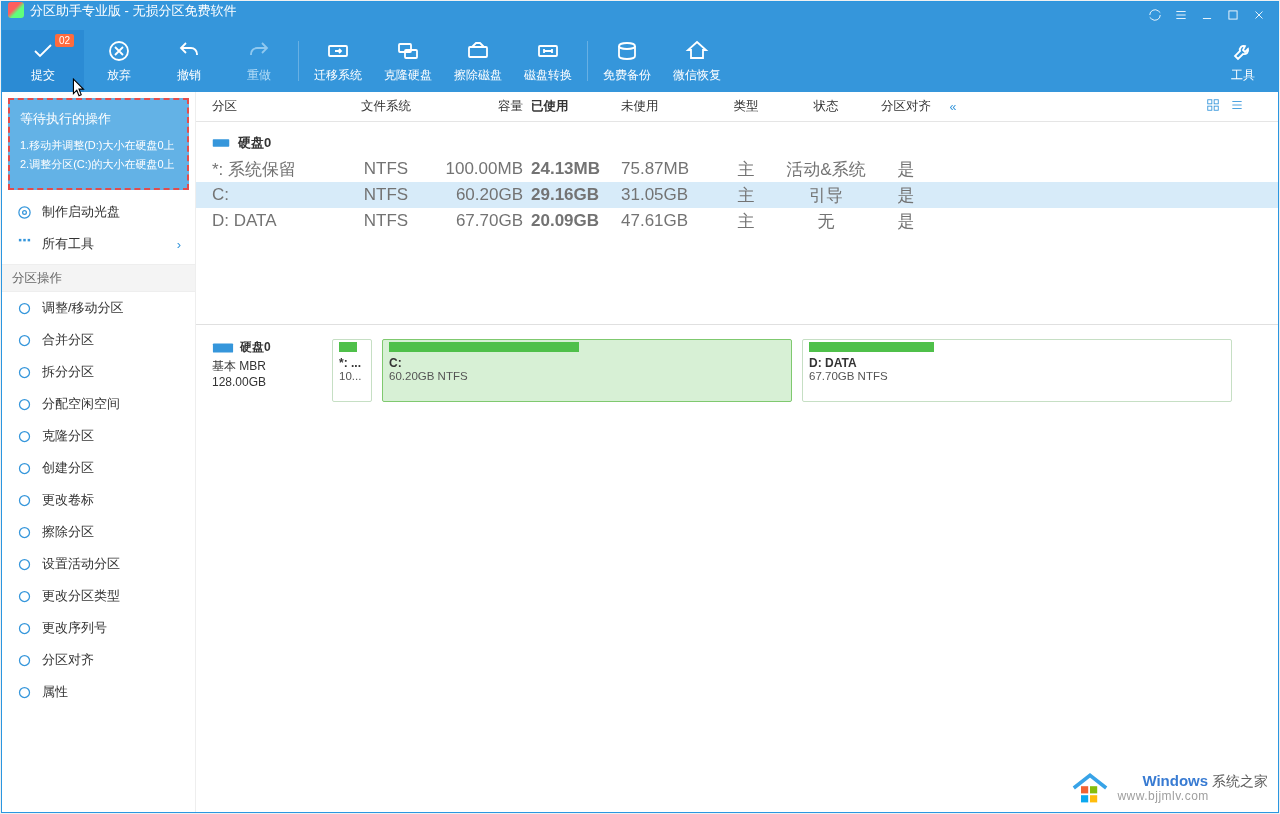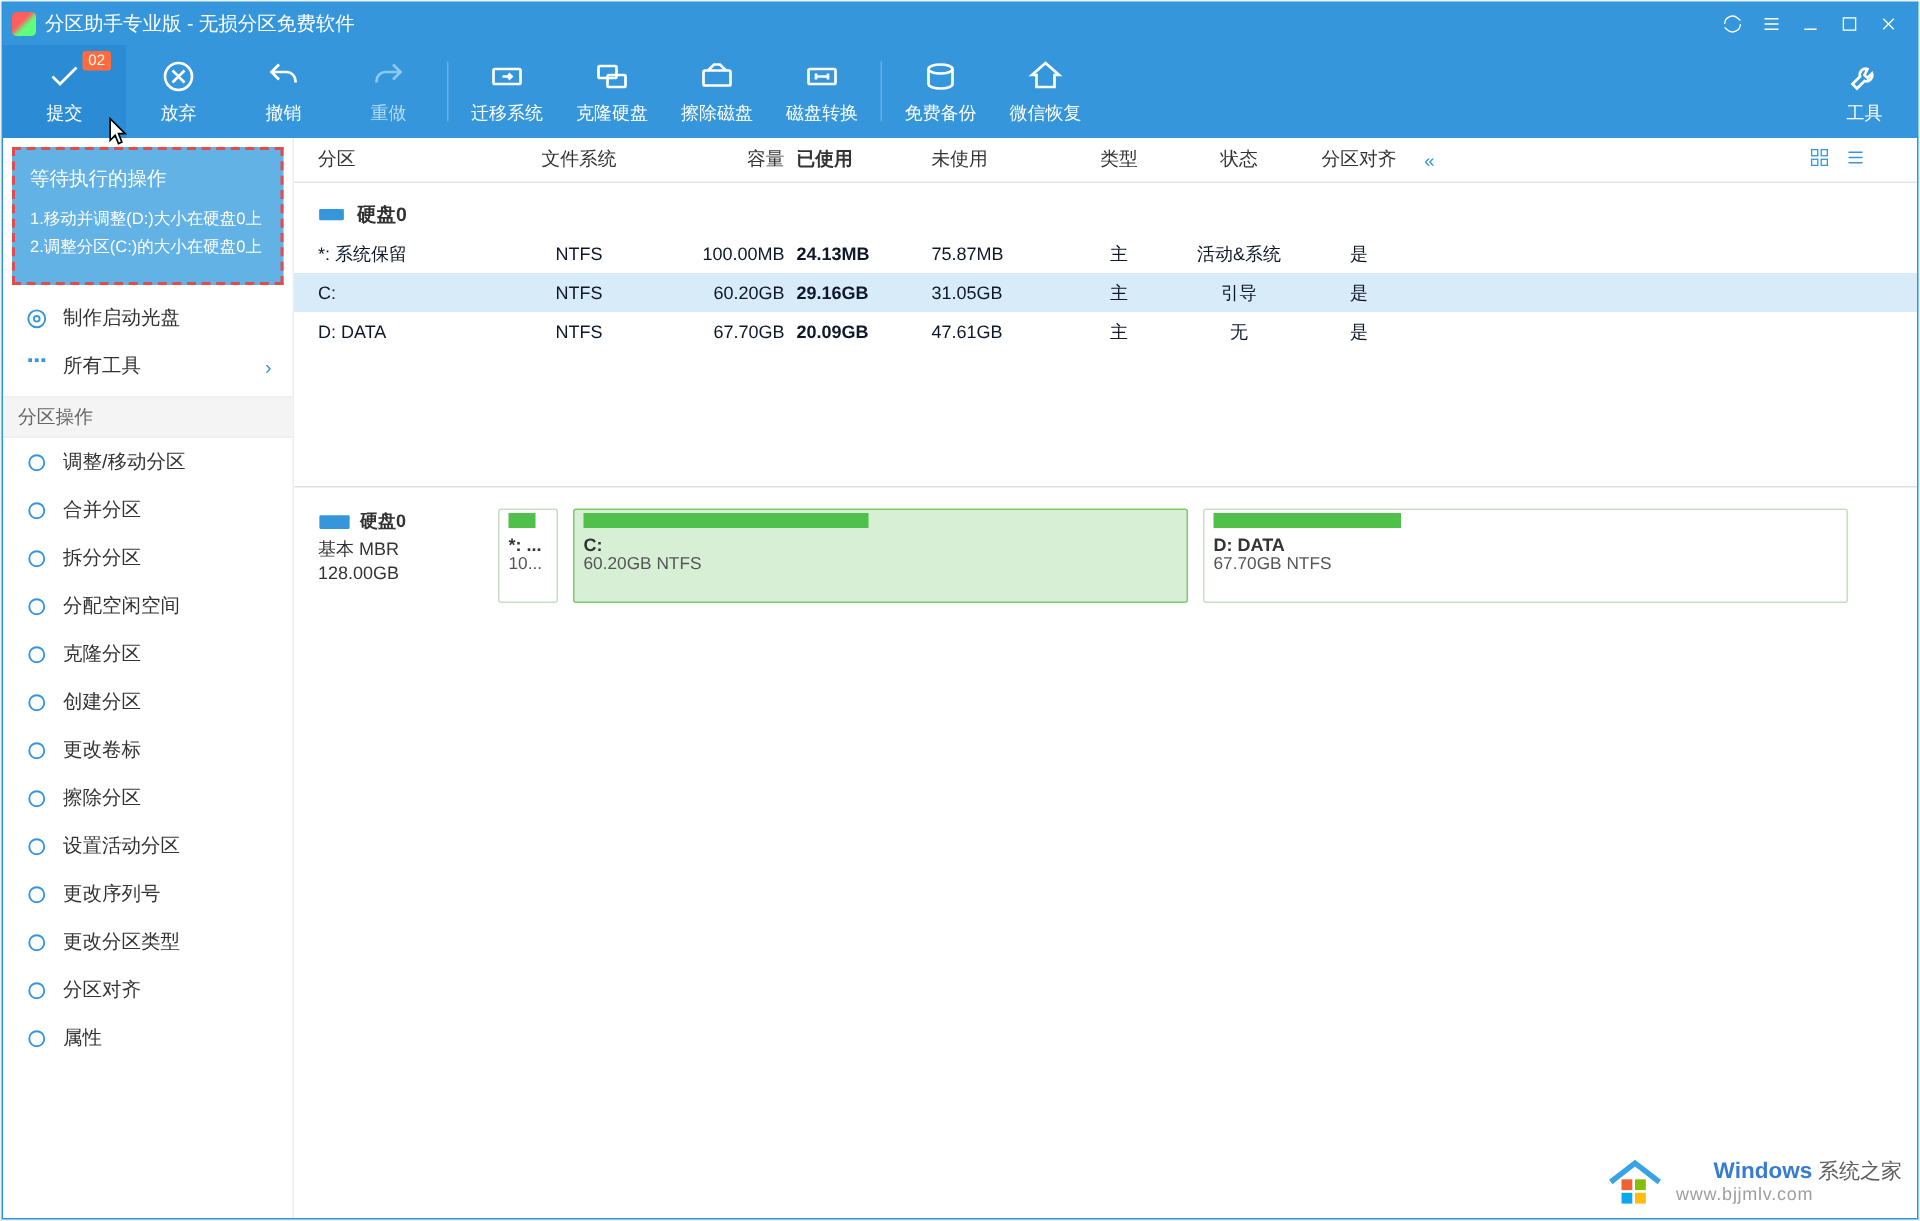--- a/index.html
+++ b/index.html
@@ -1,18 +1,18 @@
 <!DOCTYPE html>
 <html><head>
 <meta charset="utf-8">
 <style>
 * { box-sizing: border-box; margin: 0; padding: 0; font-family: "Microsoft YaHei", sans-serif; }
 body { background: #f0f0f0; width: 1280px; height: 814px; overflow: hidden; position: relative; }
 .window { width: 1278px; height: 812px; margin: 1px; background: #fff; border: 1px solid #2b96e0; display: flex; flex-direction: column; }
-.titlebar { background: #3596db; color: #fff; height: 28px; display: flex; align-items: center; padding: 0 6px; font-size: 13px; }
+.titlebar { background: #3596db; color: #fff; height: 28px; display: flex; align-items: flex-start; padding: 0 6px; font-size: 13px; }
 .titlebar .logo { width: 16px; height: 16px; background: linear-gradient(135deg,#ff5e5e 40%,#5fff7b 60%); border-radius: 3px; margin-right: 6px; }
 .titlebar .title { flex: 1; }
 .titlebar .winbtn { width: 26px; height: 26px; display: flex; align-items: center; justify-content: center; color: #fff; font-size: 14px; }
 .winbtn svg { width: 14px; height: 14px; stroke: #fff; fill: none; stroke-width: 1.5; }
 .toolbar { background: #3596db; height: 62px; display: flex; align-items: center; }
 .tbtn { width: 70px; height: 62px; display: flex; flex-direction: column; align-items: center; justify-content: center; color: #fff; font-size: 12px; gap: 4px; position: relative; }
 .tbtn.commit { background: #2b8bd4; width: 82px;}
 .tbtn svg { width: 24px; height: 24px; stroke: #fff; fill: none; stroke-width: 1.8; }
 .tbtn.dim svg { stroke: #8fc8ef; }
 .tbtn.dim { color: #b3dcf7; }
@@ -40,21 +40,21 @@
 .cw-part{width:145px;padding-left:16px;}
 .cw-fs{width:90px;text-align:center;}
 .cw-cap{width:100px;text-align:right;padding-right:8px;}
 .cw-used{width:90px;padding-right:8px;font-weight:bold;}
 .cw-free{width:90px;text-align:left;padding-right:8px;}
 .cw-type{width:70px;text-align:center;}
 .cw-stat{width:90px;text-align:center;}
 .cw-align{width:70px;text-align:center;}
 .disksec { padding: 12px 16px 4px; display: flex; align-items: center; gap: 8px; font-size: 13px; color: #333; font-weight: bold;}
 .disksec svg{width:18px;height:14px;fill:#3596db;}
-.tbl { font-size: 12px; color: #0f172a; }
+.tbl { font-size: 17px; color: #737373; }
 .row { height: 26px; display: flex; align-items: center; }
 .row.sel { background: #d7ebf9; }
 .vis { border-top: 1px solid #e0e0e0; margin-top: 90px; padding: 14px 16px; display: flex; gap: 10px; align-items: stretch; height: 92px;}
 .vdisk { width: 110px; display:flex; flex-direction:column; align-items:flex-start; font-size:12px; color:#333;}
 .vdisk .dh{display:flex;align-items:center;gap:6px;font-weight:bold;margin-bottom:2px;}
 .vdisk svg{width:22px;height:16px;fill:#3596db;}
 .vbar { border: 1px solid #c6dfc4; border-radius:2px; display:flex; flex-direction:column; padding:2px 6px 4px; font-size:12px; color:#333;}
 .vbar.small{width:40px;}
 .vbar.c1{width:410px; background:#d7f0d5; border-color:#7fc96f;}
 .vbar.c2{width:430px;}
@@ -287,29 +287,29 @@
               </svg>
             </span>
             <span>设置活动分区</span>
           </div>
           <div class="sideitem">
             <span class="ico">
               <svg viewBox="0 0 24 24" fill="none" stroke="#3596db" stroke-width="2">
                 <circle cx="12" cy="12" r="8"></circle>
               </svg>
             </span>
+            <span>更改分区类型</span>
+          </div>
+          <div class="sideitem">
+            <span class="ico">
+              <svg viewBox="0 0 24 24" fill="none" stroke="#3596db" stroke-width="2">
+                <circle cx="12" cy="12" r="8"></circle>
+              </svg>
+            </span>
             <span>更改序列号</span>
-          </div>
-          <div class="sideitem">
-            <span class="ico">
-              <svg viewBox="0 0 24 24" fill="none" stroke="#3596db" stroke-width="2">
-                <circle cx="12" cy="12" r="8"></circle>
-              </svg>
-            </span>
-            <span>更改分区类型</span>
           </div>
           <div class="sideitem">
             <span class="ico">
               <svg viewBox="0 0 24 24" fill="none" stroke="#3596db" stroke-width="2">
                 <circle cx="12" cy="12" r="8"></circle>
               </svg>
             </span>
             <span>分区对齐</span>
           </div>
           <div class="sideitem">

